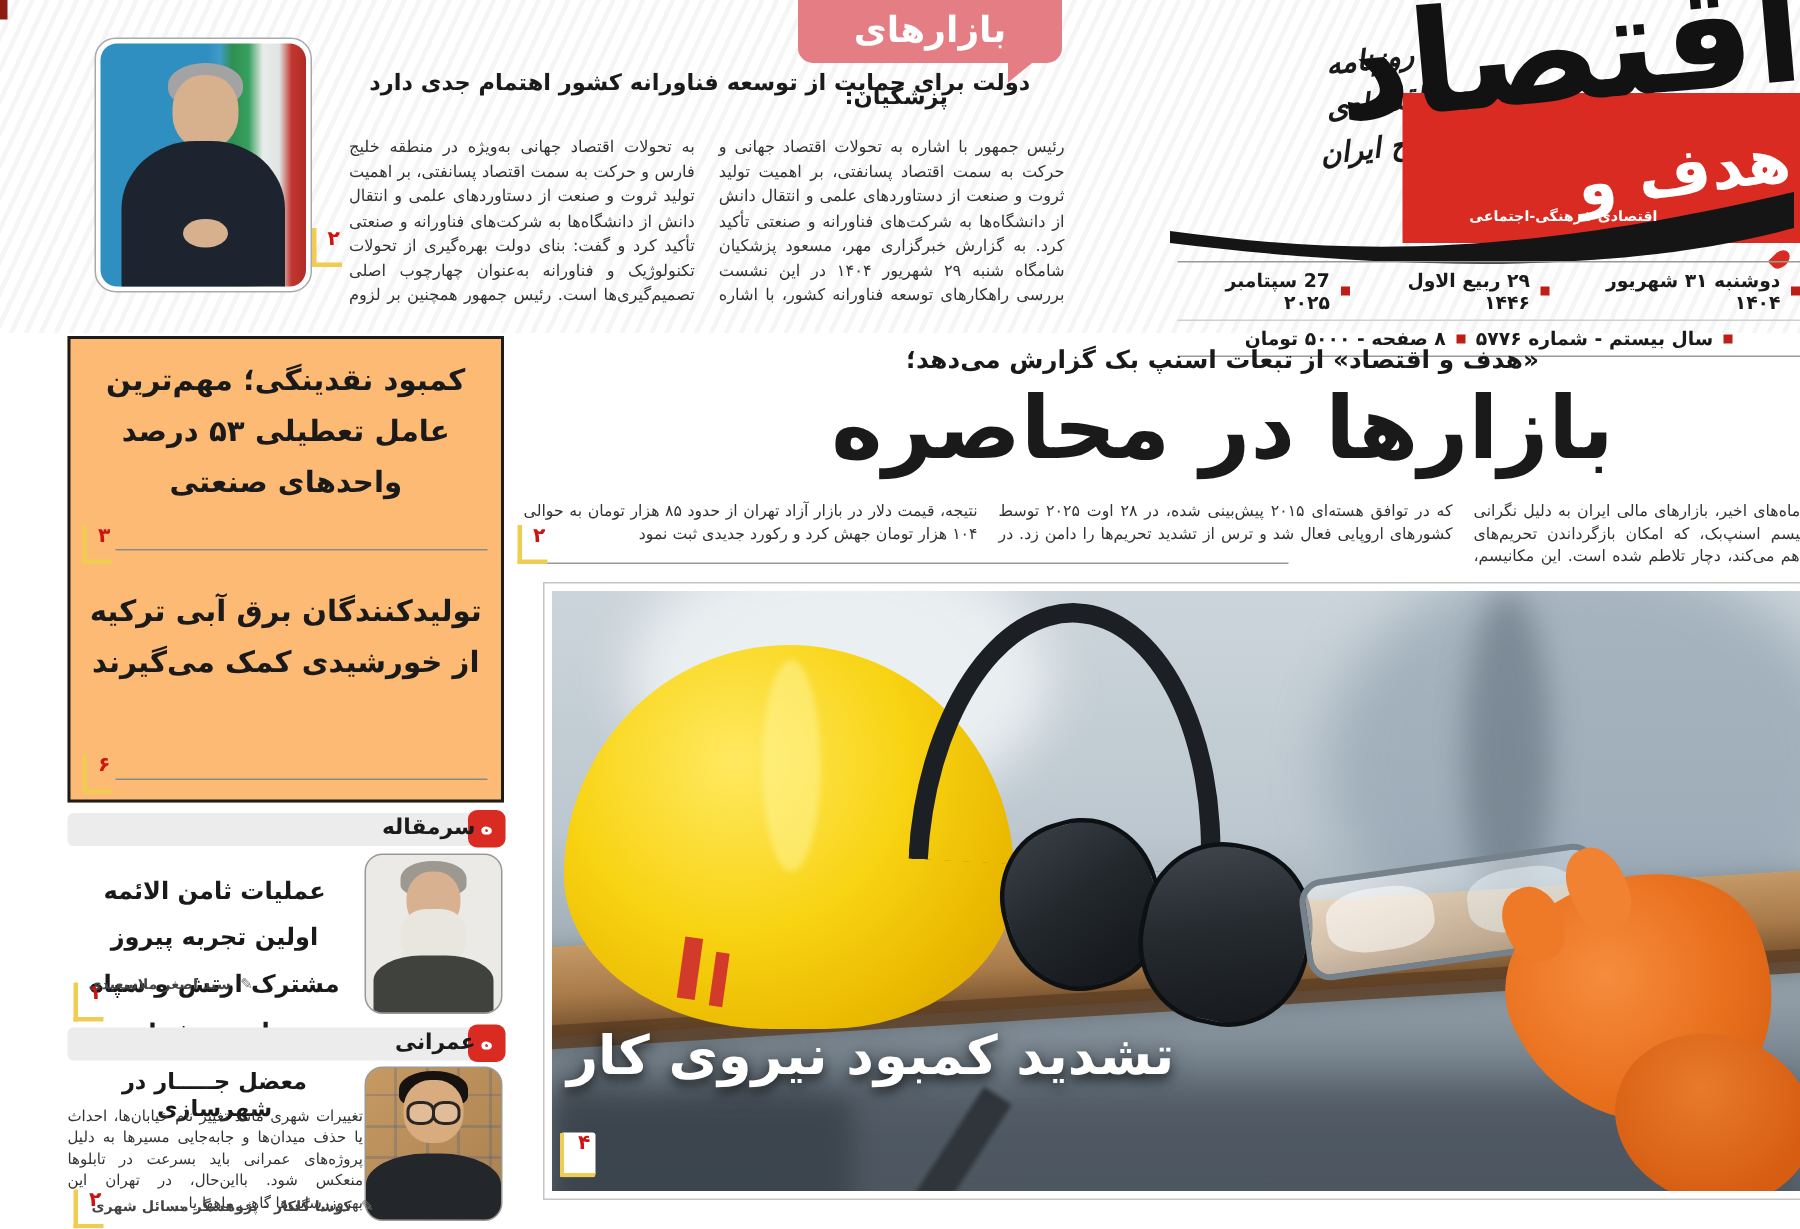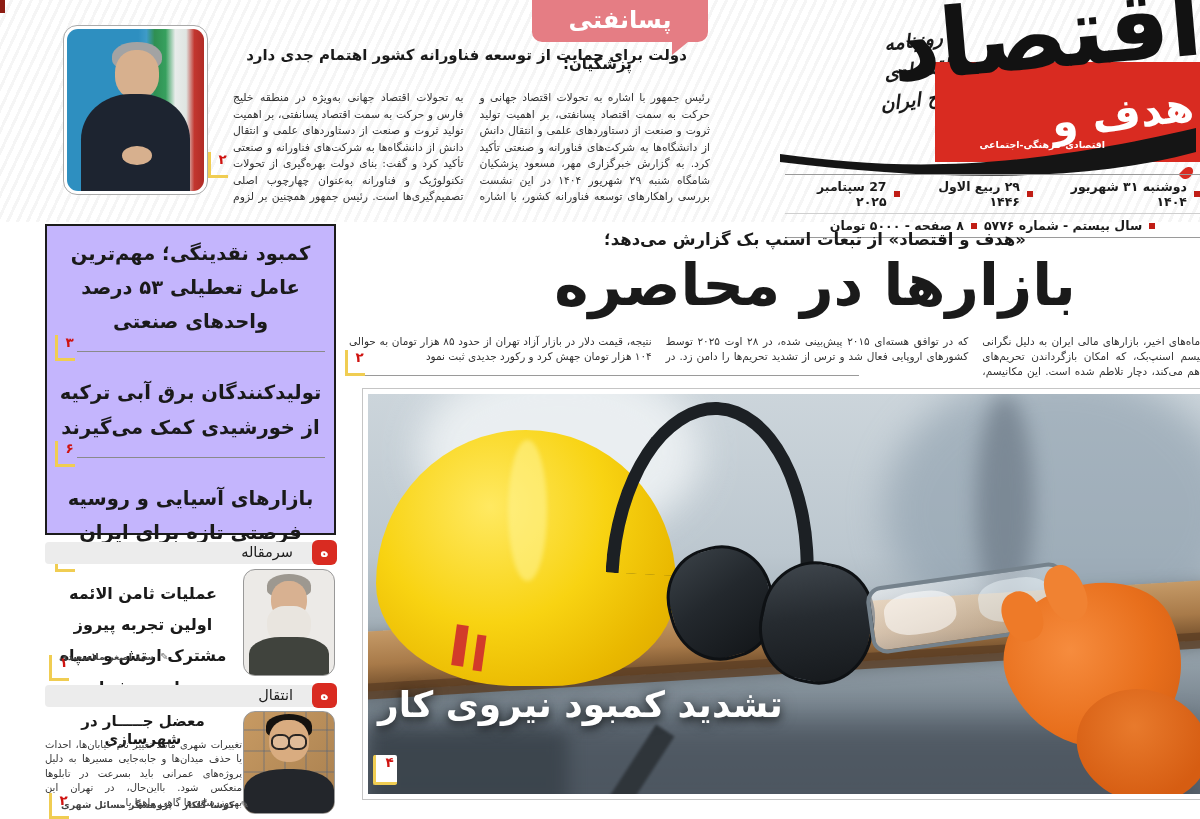--- a/index.html
+++ b/index.html
@@ -54,21 +54,21 @@
   .droplet{position:absolute;right:8px;top:166px;width:10px;height:14px;background:#d92b21;
     border-radius:50% 50% 50% 0;transform:rotate(45deg);}
   .dateblock{position:absolute;left:65px;right:0;top:174px;border-top:1px solid #9a9a9a;border-bottom:1px solid #9a9a9a;}
   .daterow{display:flex;justify-content:center;align-items:center;gap:7px;padding:4px 0;
     font-size:12.5px;font-weight:bold;}
   .datesep{height:1px;background:#cfcfcf;}
   .sq{width:6px;height:6px;background:#c01d15;display:inline-block;flex:none;}
 
   
   .sidebar{position:absolute;left:45px;top:224px;width:291px;height:311px;box-sizing:border-box;
-    border:2px solid #1c1c1c;background:#c4b5fd;display:flex;flex-direction:column;align-items:center;}
+    border:2px solid #1c1c1c;background:#fdba74;display:flex;flex-direction:column;align-items:center;}
   .sb-item{flex:1;position:relative;text-align:center;padding:11px 8px 26px;}
   .sb-item .hl{margin:0;font-size:19.5px;font-weight:bold;line-height:1.75;}
   .sb-rule{position:absolute;left:30px;right:9px;bottom:13px;height:1px;background:#8a8a8a;}
   .sb-item .pgmark{left:8px;bottom:4px;}
 
   
   .main-story{position:absolute;left:337px;top:222px;width:956px;height:166px;}
   .ms-kicker{position:absolute;left:0;right:0;top:8px;text-align:center;font-size:16.5px;font-weight:bold;}
   .ms-headline{position:absolute;left:0;right:0;top:29px;margin:0;text-align:center;
     font-size:58px;font-weight:bold;letter-spacing:-1px;}
@@ -125,21 +125,21 @@
     text-shadow:0 3px 8px rgba(0,0,0,.65),0 0 18px rgba(0,0,0,.35);}
   .scene .pgmark{left:5px;bottom:9px;z-index:7;}
 
   
   .section{position:absolute;left:45px;width:292px;}
   .sec-ed{top:542px;height:141px;}
   .sec-note{top:685px;height:134px;}
   .sec-head{position:relative;height:22px;background:#ececec;border-radius:4px;}
   .sec-logo{position:absolute;right:0;top:-2px;width:25px;height:25px;background:#d92b21;border-radius:6px;
     color:#fff;font-size:14px;font-weight:bold;text-align:center;line-height:24px;}
-  .sec-label{position:absolute;right:44px;top:2px;font-size:14.5px;font-weight:normal;}
+  .sec-label{position:absolute;right:20px;top:2px;font-size:14.5px;font-weight:bold;}
   .photo-sm{position:absolute;right:2px;width:92px;border:1px solid #999;border-radius:12px;overflow:hidden;box-sizing:border-box;}
   .photo-ed{top:27px;height:107px;background:#eceae7;}
   .ed-hair{position:absolute;left:26%;top:4%;width:48%;height:22%;background:#9d9890;border-radius:50% 50% 30% 30%;}
   .ed-face{position:absolute;left:30%;top:10%;width:40%;height:38%;background:#d8b191;border-radius:46%;}
   .ed-beard{position:absolute;left:26%;top:34%;width:48%;height:38%;background:#e9e5df;border-radius:40% 40% 50% 50%;}
   .ed-body{position:absolute;left:6%;top:64%;width:88%;height:40%;background:#40433d;border-radius:40% 40% 0 0;}
   .photo-note{top:26px;height:103px;
     background:repeating-linear-gradient(0deg,transparent 0 19px,rgba(70,95,130,.28) 19px 21px),
                repeating-linear-gradient(90deg,transparent 0 19px,rgba(70,95,130,.28) 19px 21px),
                linear-gradient(135deg,#c79a63,#a87f4e);}
@@ -174,21 +174,21 @@
     <div class="top-article rtl">
       <div class="photo-pez">
         <div class="pp-in">
           <div class="pp-hair"></div>
           <div class="pp-face"></div>
           <div class="pp-body"></div>
           <div class="pp-hands"></div>
         </div>
       </div>
       <div class="bubble">
-        <span>پسانفتی</span>
+        <span>بازارهای</span>
       </div>
       <div class="ta-kicker rtl">پزشکیان:</div>
       <h2 class="ta-headline rtl">دولت برای حمایت از توسعه فناورانه کشور اهتمام جدی دارد</h2>
       <div class="ta-body rtl">رئیس جمهور با اشاره به تحولات اقتصاد جهانی و حرکت به سمت اقتصاد پسانفتی، بر اهمیت تولید ثروت و صنعت از دستاوردهای علمی و انتقال دانش از دانشگاه‌ها به شرکت‌های فناورانه و صنعتی تأکید کرد. به گزارش خبرگزاری مهر، مسعود پزشکیان شامگاه شنبه ۲۹ شهریور ۱۴۰۴ در این نشست بررسی راهکارهای توسعه فناورانه کشور، با اشاره به تحولات اقتصاد جهانی به‌ویژه در منطقه خلیج فارس و حرکت به سمت اقتصاد پسانفتی، بر اهمیت تولید ثروت و صنعت از دستاوردهای علمی و انتقال دانش از دانشگاه‌ها به شرکت‌های فناورانه و صنعتی تأکید کرد و گفت: بنای دولت بهره‌گیری از تحولات تکنولوژیک و فناورانه به‌عنوان چهارچوب اصلی تصمیم‌گیری‌ها است. رئیس جمهور همچنین بر لزوم استفاده از تجارب موفق کشورهای عضو سازمان‌های منطقه‌ای و بین‌المللی همچون بریکس و شانگهای تأکید کرد و گفت: دولت برای حمایت از توسعه فناورانه کشور اهتمام جدی دارد و در این مسیر، هر بخش یا ...</div>
       <span class="pgmark" style="left:163px;top:152px;">
         <b>۲</b>
       </span>
     </div>
 
     <div class="masthead">
@@ -230,27 +230,20 @@
       <div class="sb-rule"></div>
       <span class="pgmark">
           <b>۳</b>
         </span>
     </div>
     <div class="sb-item">
       <p class="hl rtl">تولیدکنندگان برق آبی ترکیه از خورشیدی کمک می‌گیرند</p>
       <div class="sb-rule"></div>
       <span class="pgmark">
           <b>۶</b>
-        </span>
-    </div>
-    <div class="sb-item">
-      <p class="hl rtl">بازارهای آسیایی و روسیه فرصتی تازه برای ایران</p>
-      <div class="sb-rule"></div>
-      <span class="pgmark">
-          <b>۵</b>
         </span>
     </div>
   </div>
 
   <div class="main-story">
     <div class="ms-kicker rtl">«هدف و اقتصاد» از تبعات اسنپ بک گزارش می‌دهد؛</div>
     <h1 class="ms-headline rtl">بازارها در محاصره</h1>
     <div class="ms-body rtl">هدف و اقتصاد: در ماه‌های اخیر، بازارهای مالی ایران به دلیل نگرانی از فعال‌سازی مکانیسم اسنپ‌بک، که امکان بازگرداندن تحریم‌های سازمان ملل را فراهم می‌کند، دچار تلاطم شده است. این مکانیسم، که در توافق هسته‌ای ۲۰۱۵ پیش‌بینی شده، در ۲۸ اوت ۲۰۲۵ توسط کشورهای اروپایی فعال شد و ترس از تشدید تحریم‌ها را دامن زد. در نتیجه، قیمت دلار در بازار آزاد تهران از حدود ۸۵ هزار تومان به حوالی ۱۰۴ هزار تومان جهش کرد و رکورد جدیدی ثبت نمود</div>
     <div class="ms-rule"></div>
     <span class="pgmark">
@@ -303,21 +296,21 @@
       <span>سید اصغر ملاسعیدی</span>
     </div>
     <span class="pgmark">
         <b>۱</b>
       </span>
   </div>
 
   <div class="section sec-note">
     <div class="sec-head">
       <div class="sec-logo">ه</div>
-      <div class="sec-label rtl">انتقال</div>
+      <div class="sec-label rtl">عمرانی</div>
     </div>
     <div class="photo-sm photo-note">
       <div class="nt-hair"></div>
       <div class="nt-face"></div>
       <div class="nt-glasses"></div>
       <div class="nt-body"></div>
     </div>
     <h3 class="nt-headline rtl">معضل جـــــار در شهرسازی</h3>
     <div class="nt-body-txt rtl">تغییرات شهری مانند تغییر نام خیابان‌ها، احداث یا حذف میدان‌ها و جابه‌جایی مسیرها به دلیل پروژه‌های عمرانی باید بسرعت در تابلوها منعکس شود. بااین‌حال، در تهران این بهروزرسانی‌ها گاهی ماهها یا ...</div>
     <div class="author rtl">

